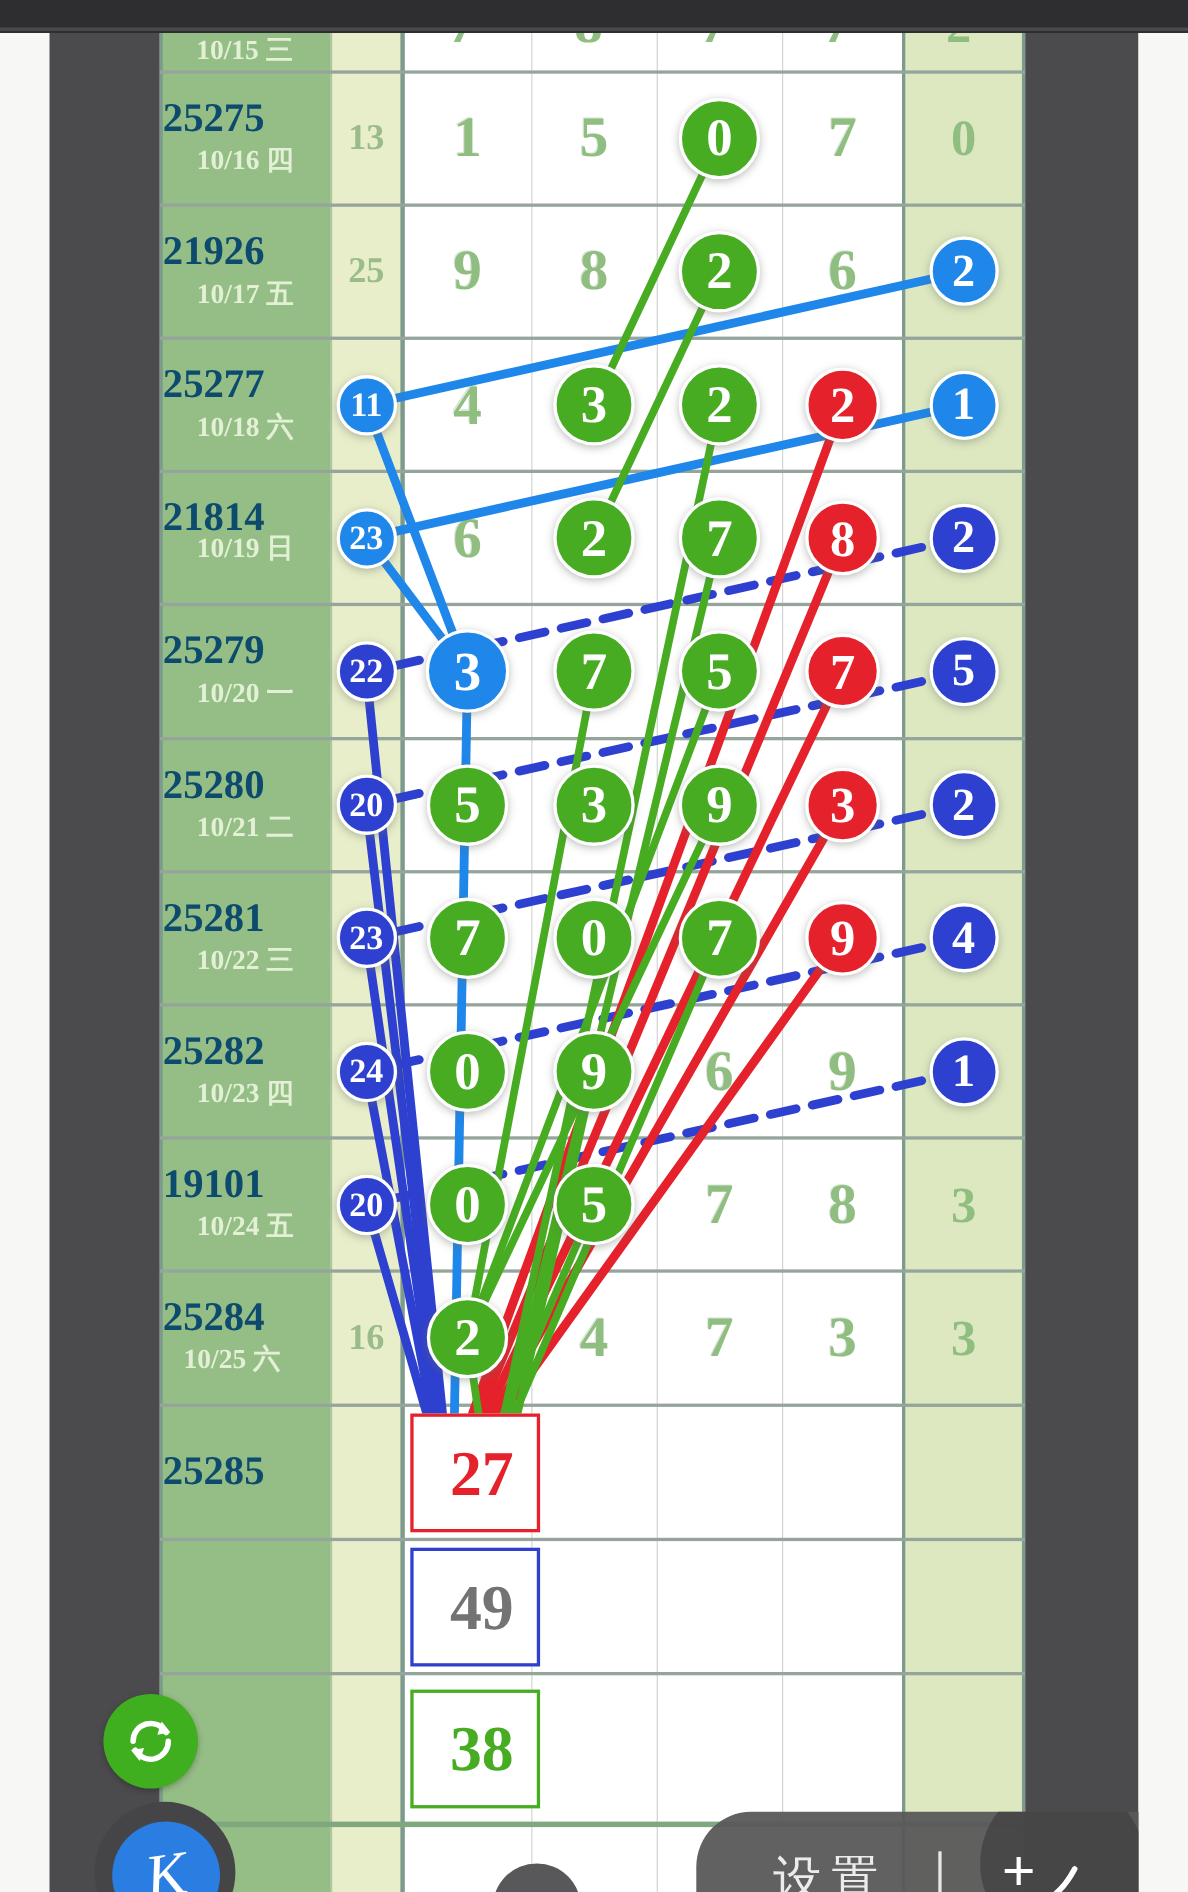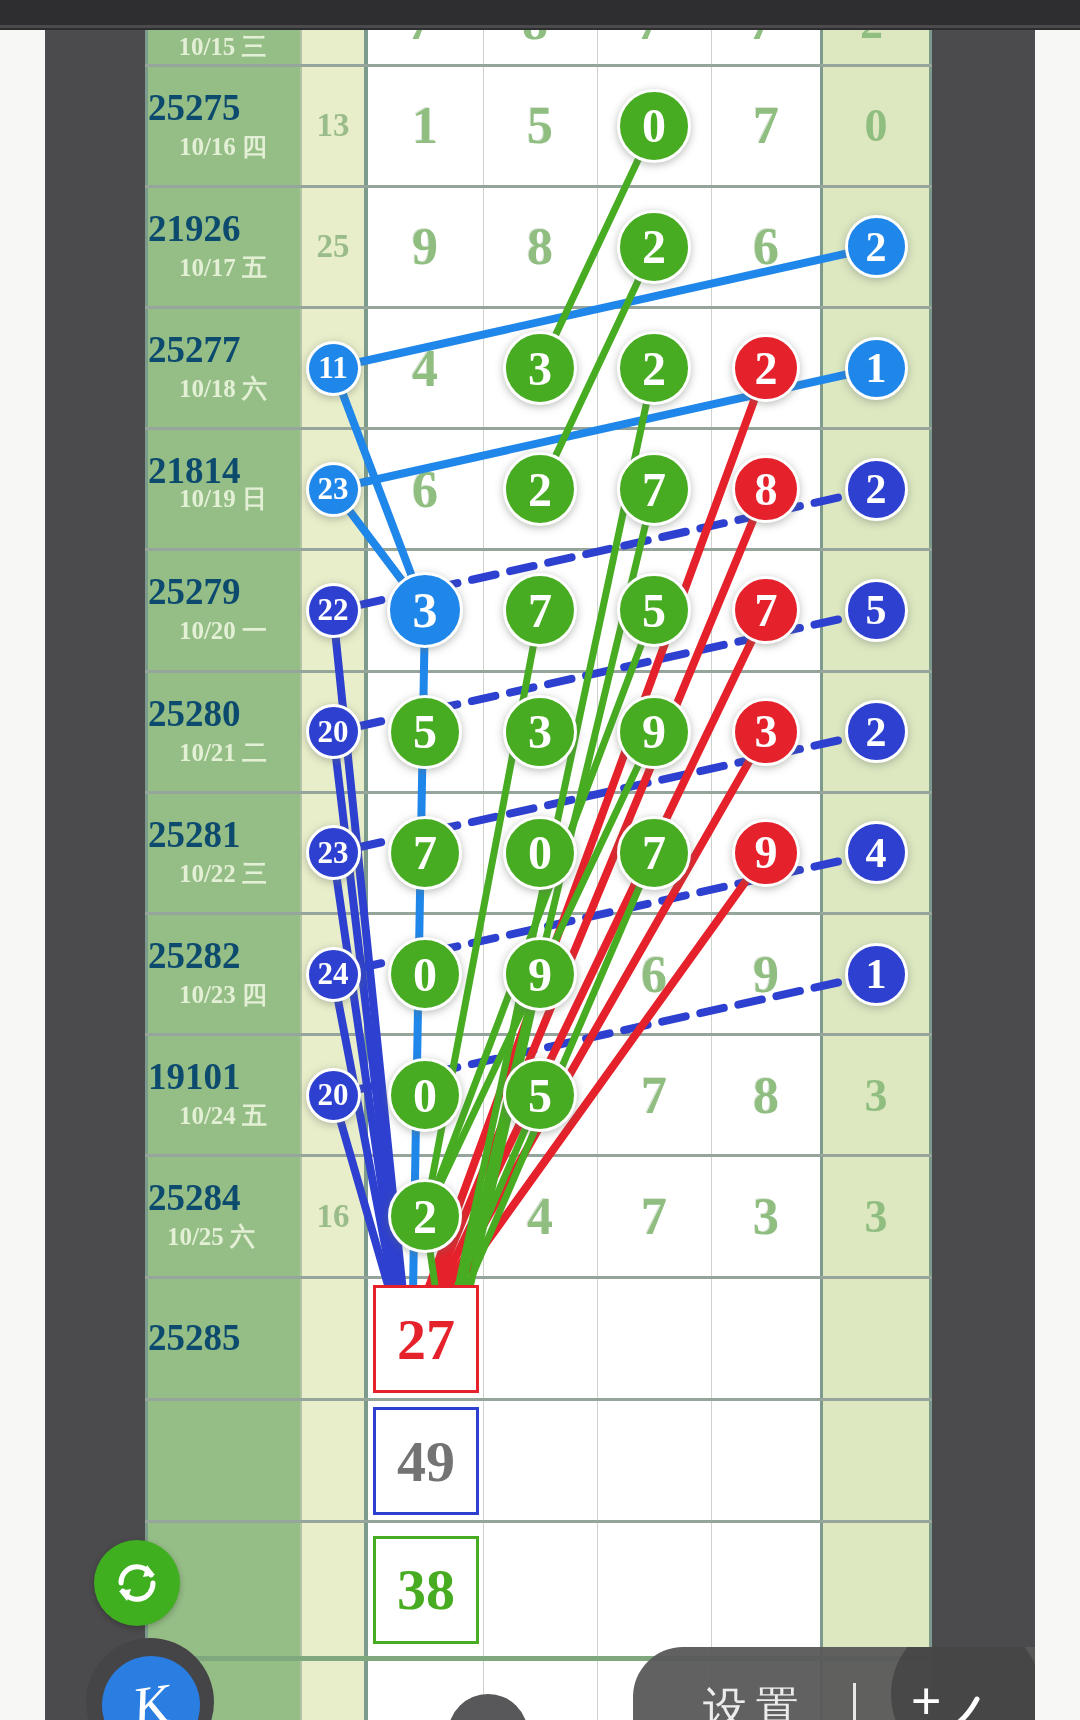--- a/index.html
+++ b/index.html
@@ -28,21 +28,21 @@
   
   .ball{border-radius:50%;color:#fff;display:flex;align-items:center;justify-content:center;
         font-weight:bold;border:3px solid #ffffff;box-shadow:0 2px 8px rgba(100,110,100,.45);z-index:3;}
   .ball-g{width:68px;height:68px;font-size:48px;}
   .ball-r{width:62px;height:62px;font-size:46px;}
   .ball-tail{width:57px;height:57px;font-size:42px;}
   .ball-small{width:49px;height:49px;font-size:31px;}
   .ball-big{width:70px;height:70px;font-size:50px;}
   
   .predbox{width:100px;height:102px;background:#ffffff;display:flex;align-items:center;justify-content:center;
-           font-weight:bold;font-size:58px;z-index:3;}
+           font-weight:bold;font-size:58px;z-index:3;padding-left:12px;}
   
   #lines{left:0;top:0;z-index:2;pointer-events:none;}
   
   #refresh-fab{left:94px;top:1540px;width:86px;height:86px;border-radius:50%;background:#3fae1f;z-index:5;
                display:flex;align-items:center;justify-content:center;box-shadow:0 2px 6px rgba(0,0,0,.25);}
   #sig-ring{left:86px;top:1638px;width:128px;height:128px;border-radius:50%;background:#454547;z-index:5;}
   #sig-fab{left:102px;top:1656px;width:98px;height:98px;border-radius:50%;background:#2a7de1;z-index:5;
            display:flex;align-items:center;justify-content:center;color:#fff;font-size:56px;font-style:italic;
            transform:rotate(-8deg);}
   #center-dot{left:448px;top:1694px;width:80px;height:80px;border-radius:50%;background:#58585a;z-index:5;}

